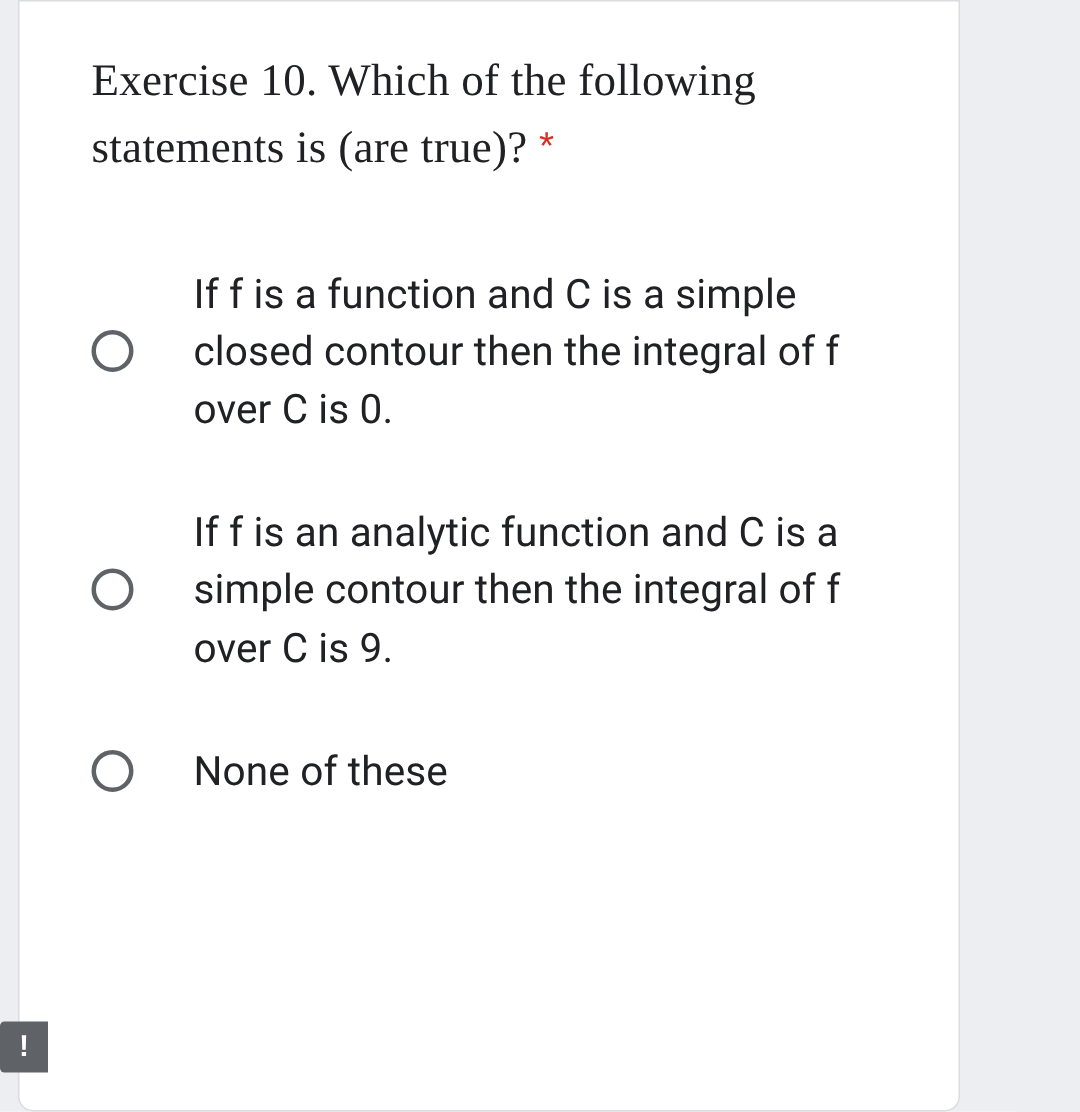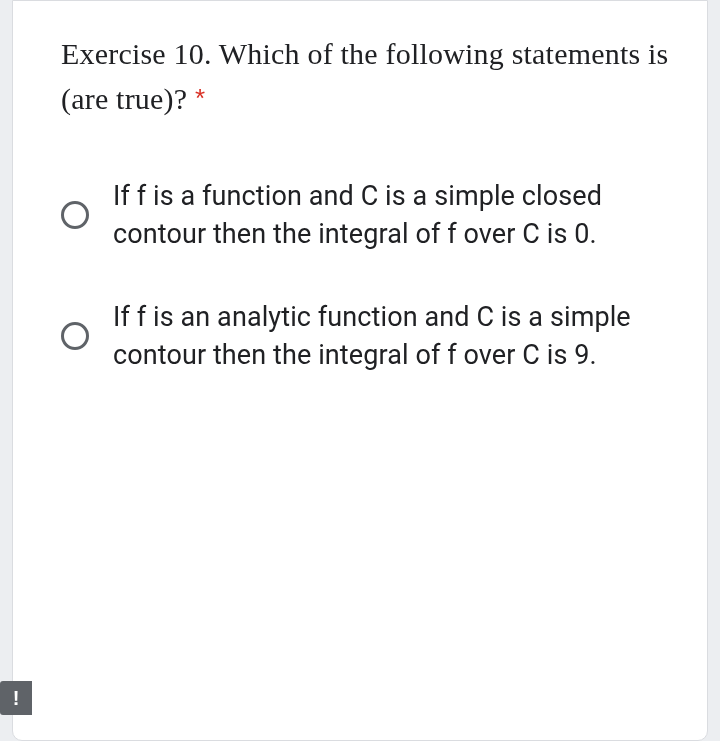--- a/index.html
+++ b/index.html
@@ -6,21 +6,21 @@
   html, body {
     margin: 0; padding: 0;
     width: 720px; height: 741px;
     background: #eceef1;
     font-family: 'Comic Sans MS', 'Comic Sans', cursive, sans-serif;
     overflow: hidden;
   }
   .card {
     position: absolute;
     left: 12px; top: 0;
-    width: 696px; height: 741px;
+    width: 628px; height: 741px;
     background: #ffffff;
     border: 1px solid #dadce0;
     border-radius: 0 0 10px 10px;
     padding: 30px 32px 0 48px;
   }
   .q-title {
     font-family: 'Comic Sans MS', 'Comic Sans', cursive;
     font-size: 30px;
     color: #202124;
     line-height: 1.5;
@@ -32,20 +32,21 @@
     font-size: 26px;
     vertical-align: 2px;
   }
   .options {
     margin-top: 56px;
   }
   .option-row {
     display: flex;
     align-items: center;
     margin-bottom: 44px;
+    gap: 16px;
   }
   .radio {
     width: 28px; height: 28px;
     border: 3px solid #5f6368;
     border-radius: 50%;
     flex-shrink: 0;
     margin-right: 24px;
     background: #fff;
   }
   .option-text {
@@ -90,20 +91,24 @@
       <div class="radio"></div>
       <div class="option-text">If f is a function and C is a simple closed contour then the integral of f over C is 0.</div>
     </div>
 
     <div class="option-row">
       <div class="radio"></div>
       <div class="option-text">If f is an analytic function and C is a simple contour then the integral of f over C is 9.</div>
     </div>
 
 
+    <div class="option-row">
+      <div class="radio"></div>
+      <div class="option-text">None of these</div>
+    </div>
 
   </div>
 
 </div>
 
 <div class="footer-icon">
   <span>!</span>
 </div>
 
 </body></html>

